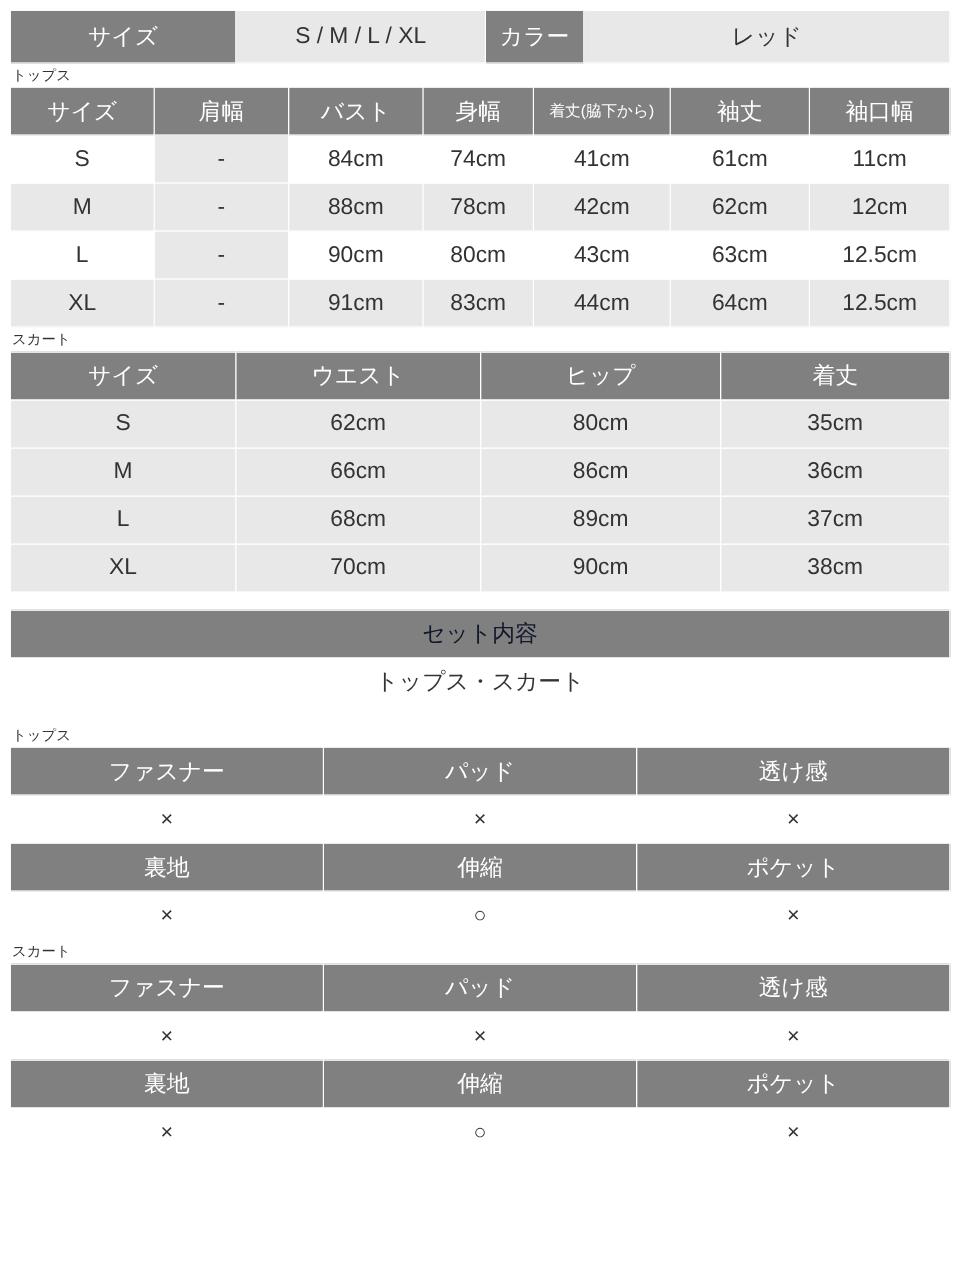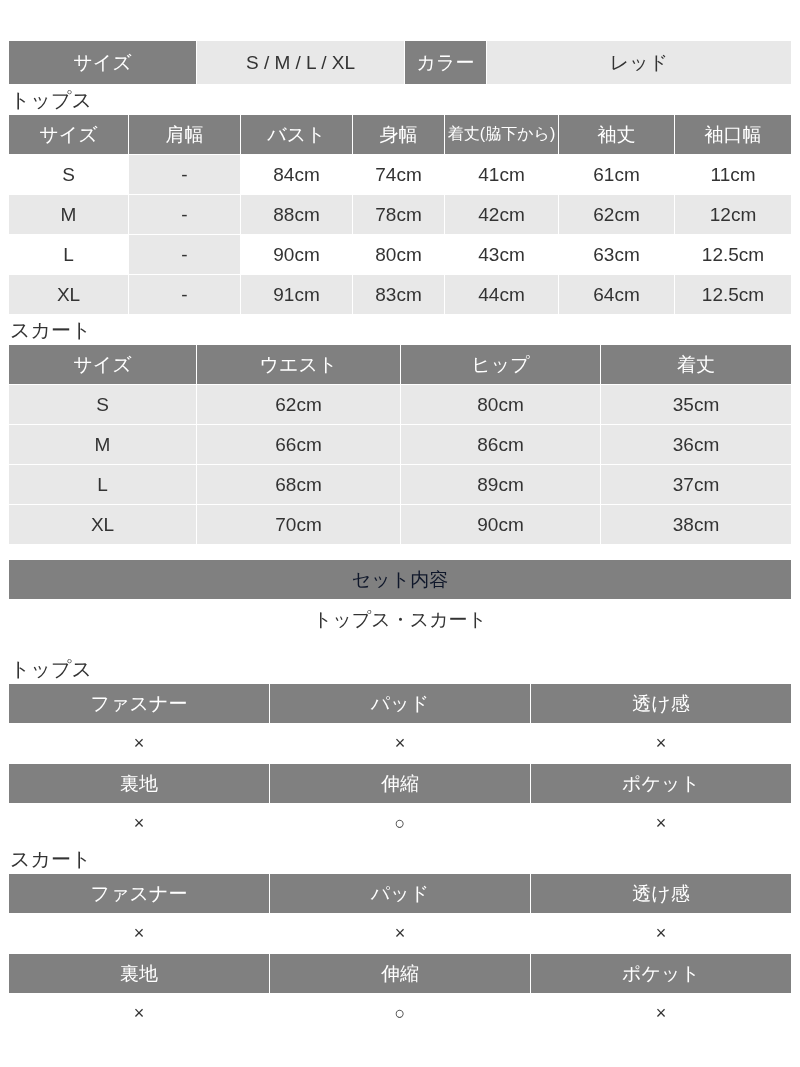--- a/index.html
+++ b/index.html
@@ -10,21 +10,20 @@
     font-family: "Liberation Sans", "DejaVu Sans", sans-serif;
   }
   body {
     width: 800px;
     min-height: 1067px;
     color: #333333;
   }
   .page {
     width: 800px;
     padding: 8px 8px 0 8px;
-    margin-top: 32px;
   }
   table {
     border-collapse: collapse;
     width: 784px;
     table-layout: fixed;
   }
   td, th {
     border: 1px solid #ffffff;
     text-align: center;
     font-weight: normal;
@@ -38,27 +37,27 @@
     color: #ffffff;
     font-size: 19px;
   }
   .cell-light {
     background: #e8e8e8;
   }
   .cell-white {
     background: #ffffff;
   }
   .section-label {
-    font-size: 20px;
+    font-size: 12px;
     color: #333333;
     padding: 3px 0 2px 2px;
     line-height: 1.2;
   }
   .small-hdr {
-    font-size: 16px;
+    font-size: 13px;
   }
   .gap { height: 14px; }
   .set-title {
     background: #808080;
     color: #0f172a;
     font-size: 19px;
     height: 40px;
   }
   .set-body {
     background: #ffffff;

